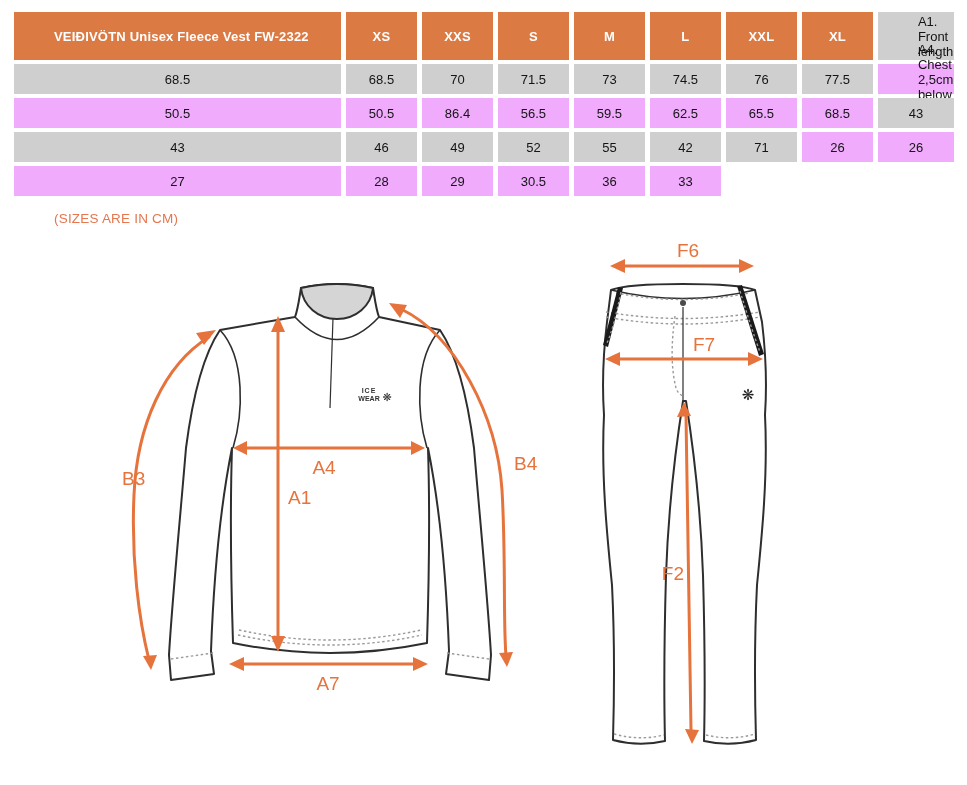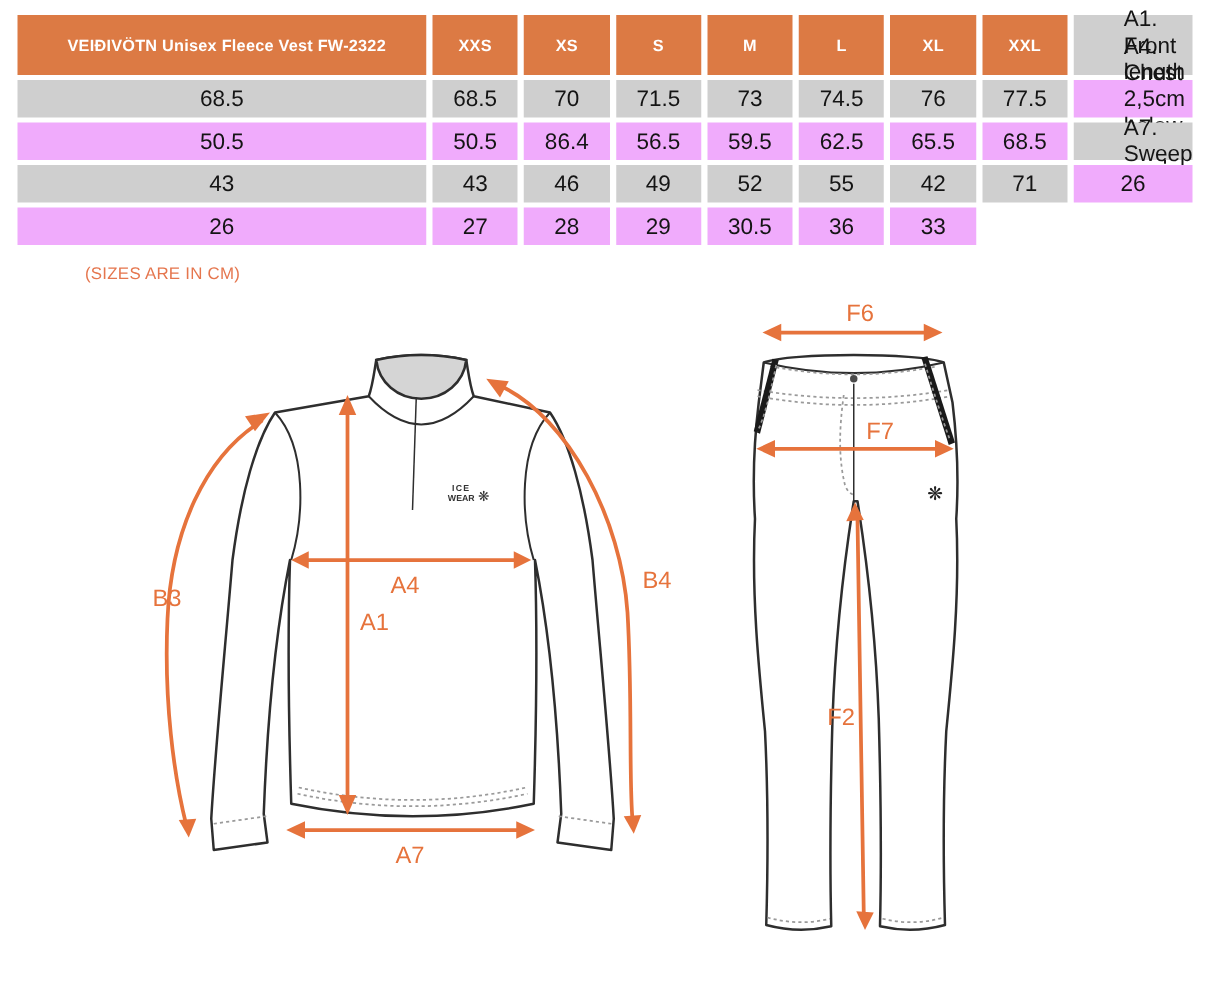--- a/index.html
+++ b/index.html
@@ -11,55 +11,55 @@
   .size-table{
     position:absolute;left:14px;top:12px;width:940px;
     display:grid;
     grid-template-columns:327px repeat(8,1fr);
     grid-template-rows:48px repeat(4,30px);
     column-gap:5px;row-gap:4px;
   }
   .th{background:#DC7A44;color:#fff;font-weight:bold;font-size:13px;
       display:flex;align-items:center;justify-content:center;letter-spacing:.2px;}
   .th.title{justify-content:flex-start;padding-left:40px;}
-  .td{font-size:18px;color:#141414;display:flex;align-items:center;justify-content:center;}
+  .td{font-size:13px;color:#141414;display:flex;align-items:center;justify-content:center;}
   .td.label{justify-content:flex-start;padding-left:40px;}
   .shade-a{background:#CFCFCF;}
   .shade-b{background:#f0abfc;}
   
   .units-note{
     position:absolute;left:54px;top:211px;
-    color:#E5764E;font-size:13.5px;letter-spacing:.2px;margin-left:14px;
+    color:#E5764E;font-size:13.5px;letter-spacing:.2px;
   }
   
   svg.diagram{position:absolute;left:0;top:0;}
   .outline{fill:#fff;stroke:#2E2E2E;stroke-width:2;stroke-linejoin:round;}
   .seam{fill:none;stroke:#2E2E2E;stroke-width:1.6;}
   .thin{fill:none;stroke:#2E2E2E;stroke-width:1.2;}
   .stitch{fill:none;stroke:#9A9A9A;stroke-width:1.4;stroke-dasharray:2.5 2.5;}
   .arrow{fill:none;stroke:#E6733C;stroke-width:3;stroke-linecap:round;}
   .ahead{fill:#E6733C;stroke:none;}
   .mlabel{fill:#E6733C;font-size:19px;font-weight:400;}
   .logo-txt{fill:#333;font-weight:bold;}
   .trim{fill:#1a1a1a;stroke:none;}
 </style>
 </head>
 <body>
 
 <div class="page">
 
   <div class="size-table">
     <div class="th title">VEIÐIVÖTN Unisex Fleece Vest FW-2322</div>
+    <div class="th">XS</div>
     <div class="th">XXS</div>
-    <div class="th">XS</div>
     <div class="th">S</div>
     <div class="th">M</div>
     <div class="th">L</div>
+    <div class="th">XXL</div>
     <div class="th">XL</div>
-    <div class="th">XXL</div>
 
     <div class="td label shade-a">A1. Front length</div>
     <div class="td shade-a">68.5</div>
     <div class="td shade-a">68.5</div>
     <div class="td shade-a">70</div>
     <div class="td shade-a">71.5</div>
     <div class="td shade-a">73</div>
     <div class="td shade-a">74.5</div>
     <div class="td shade-a">76</div>
     <div class="td shade-a">77.5</div>
@@ -67,21 +67,20 @@
     <div class="td label shade-b">A4. Chest 2,5cm below armpit</div>
     <div class="td shade-b">50.5</div>
     <div class="td shade-b">50.5</div>
     <div class="td shade-b">86.4</div>
     <div class="td shade-b">56.5</div>
     <div class="td shade-b">59.5</div>
     <div class="td shade-b">62.5</div>
     <div class="td shade-b">65.5</div>
     <div class="td shade-b">68.5</div>
 
-    <div class="td label shade-a">A7. Sweep</div>
     <div class="td shade-a">43</div>
     <div class="td shade-a">43</div>
     <div class="td shade-a">46</div>
     <div class="td shade-a">49</div>
     <div class="td shade-a">52</div>
     <div class="td shade-a">55</div>
     <div class="td shade-a">42</div>
     <div class="td shade-a">71</div>
 
     <div class="td shade-b">26</div>

